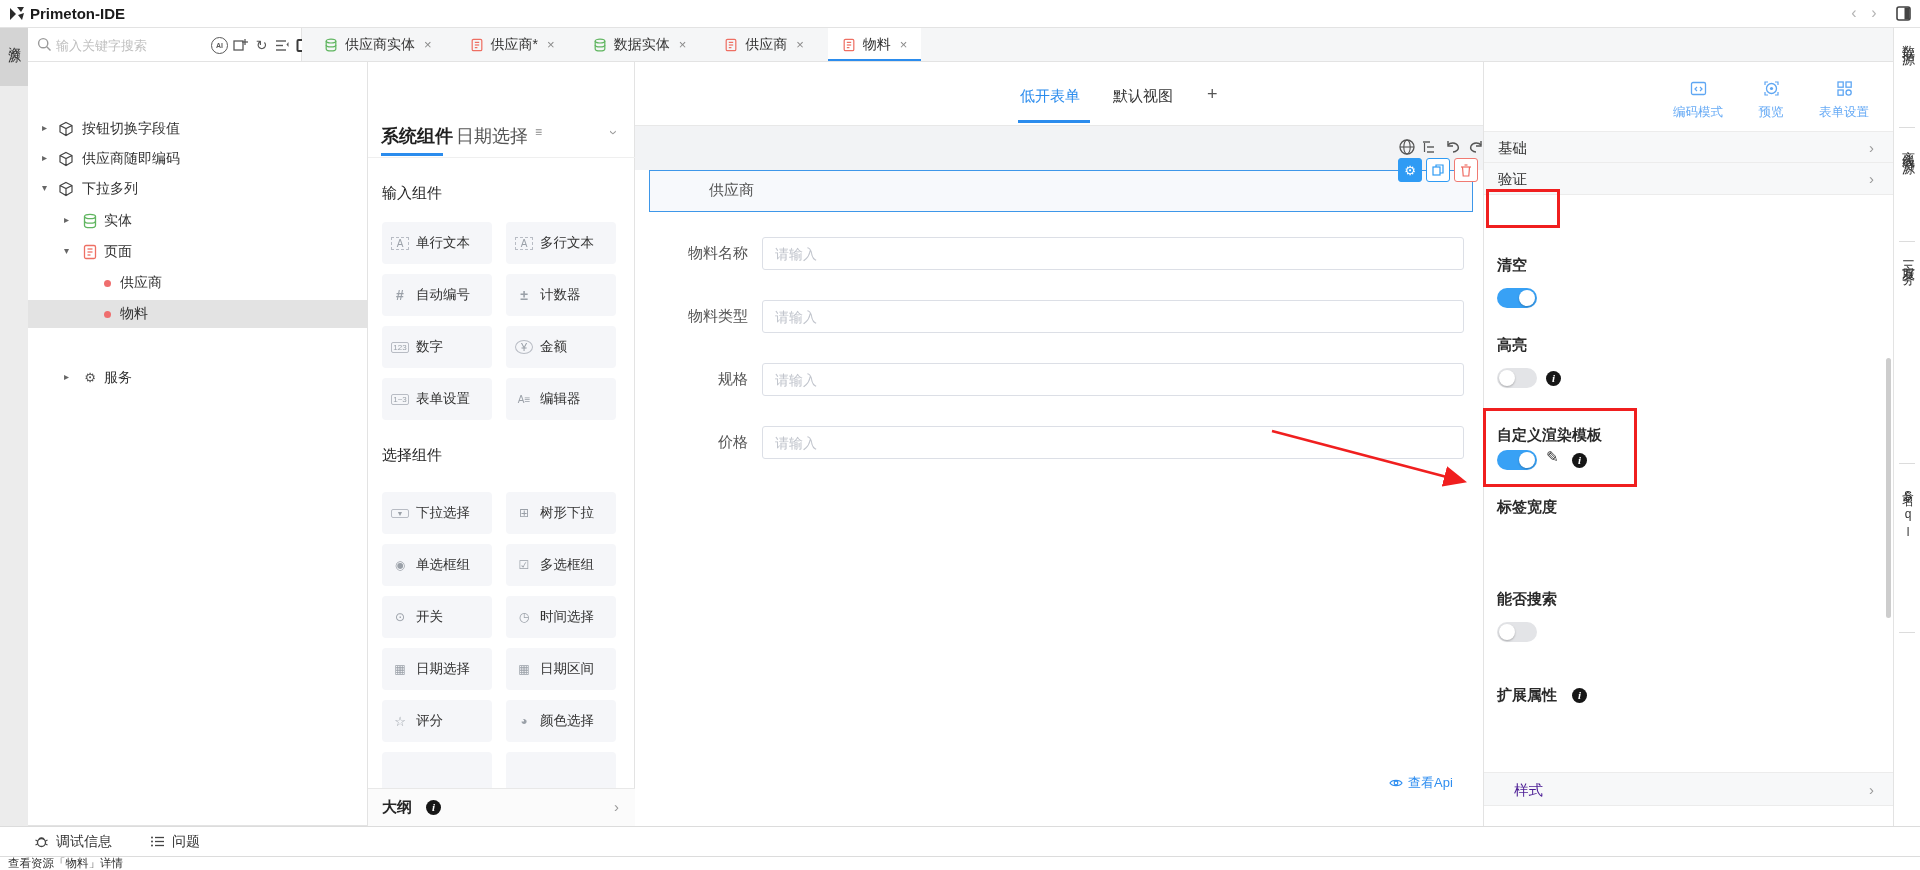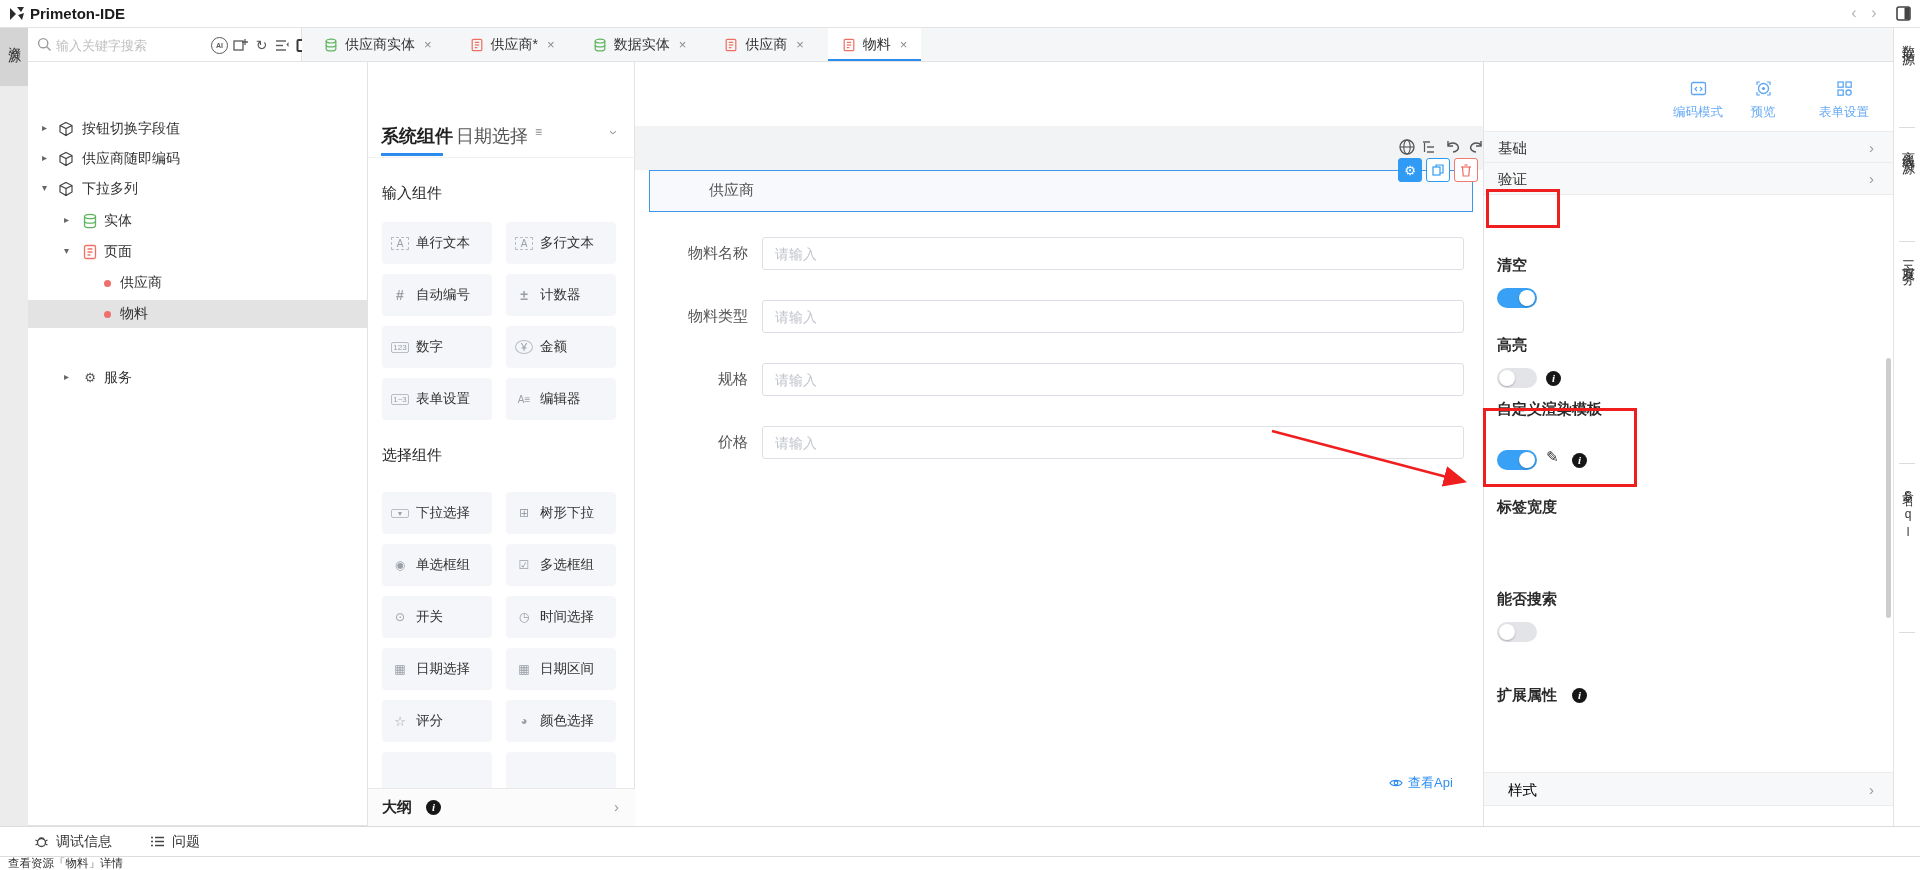--- a/index.html
+++ b/index.html
@@ -1,18 +1,18 @@
 <!DOCTYPE html>
 <html><head>
 <meta charset="utf-8">
 <style>
   * { margin:0; padding:0; box-sizing:border-box; }
   html,body { background:#fff; }
   body { font-family:"Liberation Sans","DejaVu Sans",sans-serif; color:#333; }
-  #app { position:relative; width:1920px; height:870px; background:#fff; overflow:hidden;border-radius:8px; }
+  #app { position:relative; width:1920px; height:870px; background:#fff; overflow:hidden; }
   .abs { position:absolute; }
 
   
   #titlebar { left:0; top:0; width:1920px; height:28px; background:#fff; border-bottom:1px solid #e3e3e3; }
   #titlebar .app-title { position:absolute; left:30px; top:5px; font-size:15px; font-weight:bold; color:#1b1b1b; }
   .tb-nav { position:absolute; top:4px; font-size:16px; color:#b5b5b5; width:16px; text-align:center; cursor:pointer; }
 
   
   #leftstrip { left:0; top:28px; width:28px; height:798px; background:#ececec; }
   #leftstrip .active-block { position:absolute; left:0; top:0; width:28px; height:58px; background:#d4d4d4; }
@@ -363,20 +363,26 @@
       <div class="chip" style="left:138px;top:594px"></div>
     </div>
     <div id="comp-footer">
       <span style="position:absolute;left:14px;top:9px;font-size:15px;font-weight:bold;color:#262626">大纲</span>
       <span class="info-i" style="position:absolute;left:58px;top:11px">i</span>
       <span class="chev" style="right:16px;top:9px">›</span>
     </div>
   </div>
 
   <div id="canvas" class="abs">
+    <div id="viewtabs">
+      <span class="vtab" style="left:385px;color:#2b8ced">低开表单</span>
+      <div class="abs" style="left:383px;top:58px;width:72px;height:3px;background:#2b8ced"></div>
+      <span class="vtab" style="left:478px;color:#333">默认视图</span>
+      <span class="vtab" style="left:572px;color:#555;font-size:18px;top:22px">+</span>
+    </div>
     <div id="grayband"></div>
 
     <svg class="cico" style="left:763px" viewBox="0 0 18 18">
         <circle cx="9" cy="9" r="7" fill="none" stroke="#555" stroke-width="1.3"></circle>
         <ellipse cx="9" cy="9" rx="3.2" ry="7" fill="none" stroke="#555" stroke-width="1.1"></ellipse>
         <line x1="2" y1="9" x2="16" y2="9" stroke="#555" stroke-width="1.1"></line>
       </svg>
     <svg class="cico" style="left:786px" viewBox="0 0 18 18">
         <line x1="2" y1="4" x2="9" y2="4" stroke="#555" stroke-width="1.4"></line>
         <line x1="6" y1="9" x2="13" y2="9" stroke="#555" stroke-width="1.4"></line>
@@ -432,21 +438,21 @@
 
   <div id="rightpanel" class="abs">
 
     <div class="rtool" style="left:178px;top:18px">
       <svg width="17" height="17" viewBox="0 0 17 17">
           <rect x="1.5" y="2.5" width="14" height="12" rx="1.5" fill="none" stroke="#5ea6f3" stroke-width="1.3"></rect>
           <path d="M7 7 L5 9 L7 11 M10 7 L12 9 L10 11" fill="none" stroke="#5ea6f3" stroke-width="1.2"></path>
         </svg>
       <span class="rlab">编码模式</span>
     </div>
-    <div class="rtool" style="left:243px;top:18px">
+    <div class="rtool" style="left:251px;top:18px">
       <svg width="17" height="17" viewBox="0 0 17 17">
           <circle cx="8.5" cy="8.5" r="5" fill="none" stroke="#5ea6f3" stroke-width="1.3"></circle>
           <circle cx="8.5" cy="8.5" r="1.6" fill="#5ea6f3"></circle>
           <path d="M2 5 V2 H5 M12 2 H15 V5 M15 12 V15 H12 M5 15 H2 V12" fill="none" stroke="#5ea6f3" stroke-width="1.2"></path>
         </svg>
       <span class="rlab">预览</span>
     </div>
     <div class="rtool" style="left:324px;top:18px">
       <svg width="17" height="17" viewBox="0 0 17 17">
           <rect x="2" y="2" width="5.2" height="5.2" fill="none" stroke="#5ea6f3" stroke-width="1.3"></rect>
@@ -466,35 +472,35 @@
         <span class="chev">›</span>
     </div>
 
     <span class="plabel" style="top:194px">清空</span>
     <div class="toggle on" style="left:13px;top:226px"></div>
 
     <span class="plabel" style="top:274px">高亮</span>
     <div class="toggle" style="left:13px;top:306px"></div>
     <span class="info-i" style="position:absolute;left:62px;top:309px">i</span>
 
-    <span class="plabel" style="top:338px">自定义渲染模板</span>
+    <span class="plabel" style="top:364px">自定义渲染模板</span>
     <div class="toggle on" style="left:13px;top:388px"></div>
     <span style="position:absolute;left:62px;top:386px;font-size:15px;color:#333">✎</span>
     <span class="info-i" style="position:absolute;left:88px;top:391px">i</span>
 
     <span class="plabel" style="top:436px">标签宽度</span>
 
     <span class="plabel" style="top:528px">能否搜索</span>
     <div class="toggle" style="left:13px;top:560px"></div>
 
     <span class="plabel" style="top:624px">扩展属性</span>
     <span class="info-i" style="position:absolute;left:88px;top:626px">i</span>
 
     <div id="stylerow">
-      <span class="alab" style="position:absolute;left:24px;top:8px;font-size:14.5px;color:#000000">样式</span>
+      <span class="alab" style="position:absolute;left:30px;top:8px;font-size:14.5px;color:#4c1d95">样式</span>
       <span class="chev" style="top:8px">›</span>
     </div>
     <div id="rp-scroll"></div>
   </div>
 
   <div id="rightstrip" class="abs">
     <div class="rs-item vtext" style="top:7px">数据源</div>
     <div class="rs-div" style="top:99px"></div>
     <div class="rs-item vtext" style="top:112px">离线资源</div>
     <div class="rs-div" style="top:213px"></div>

